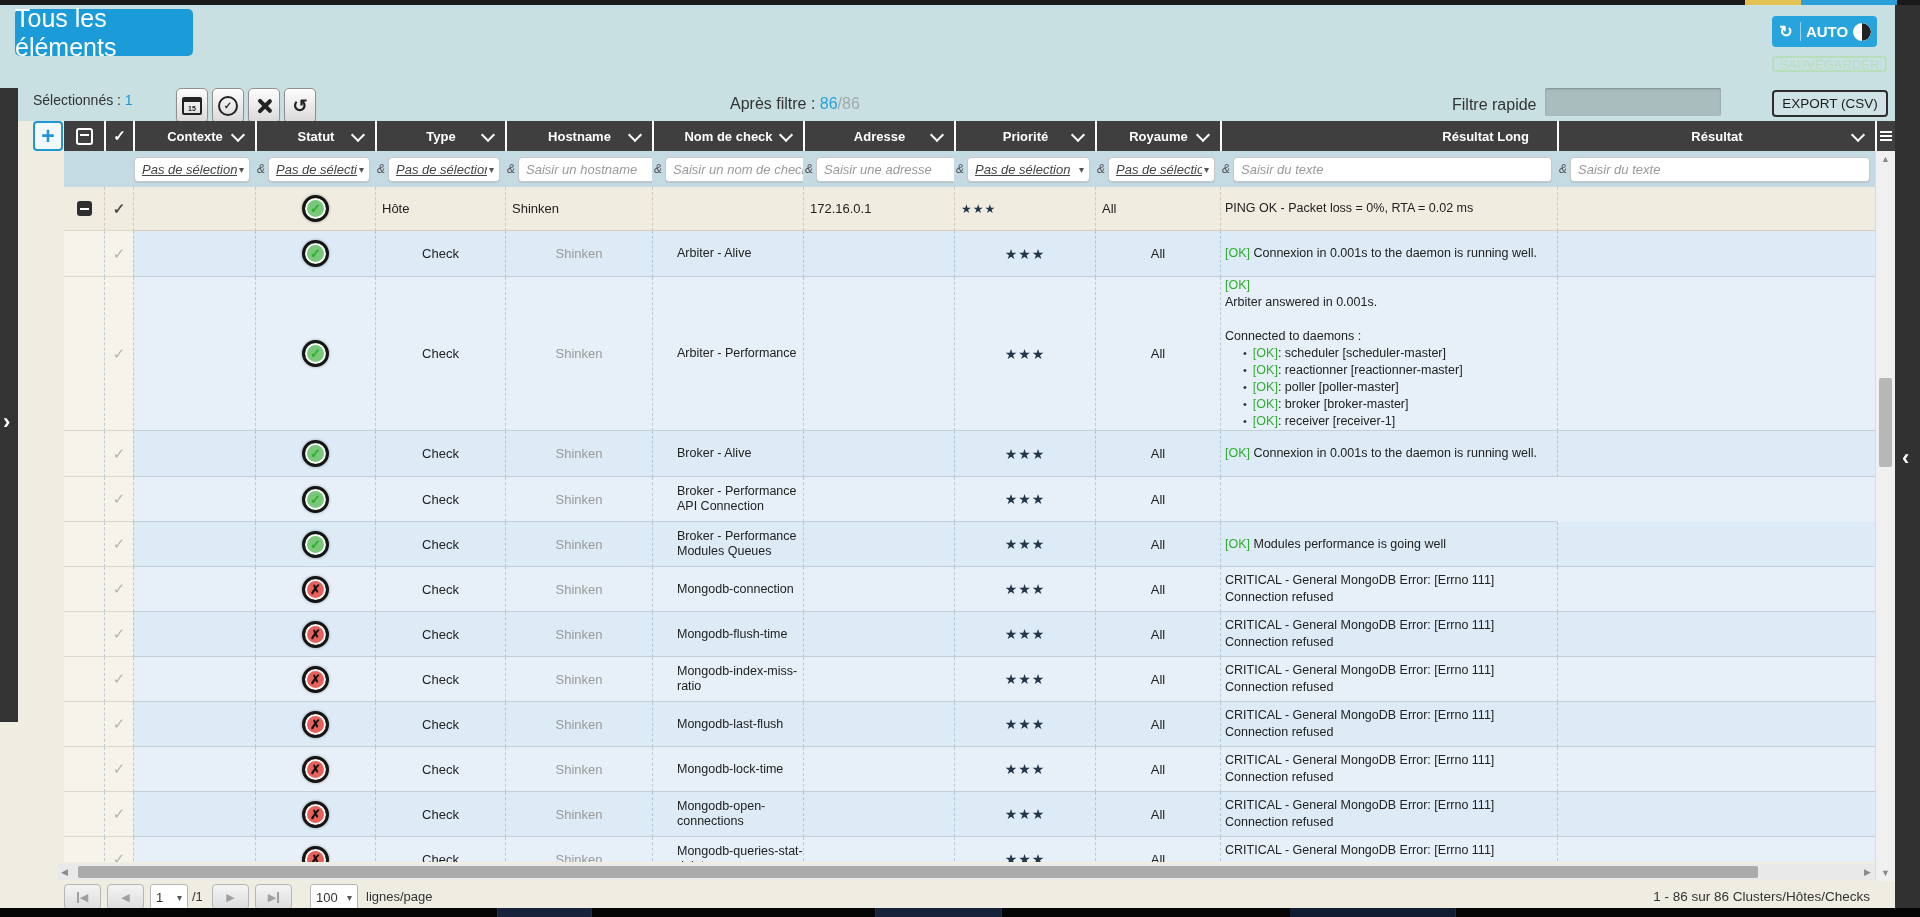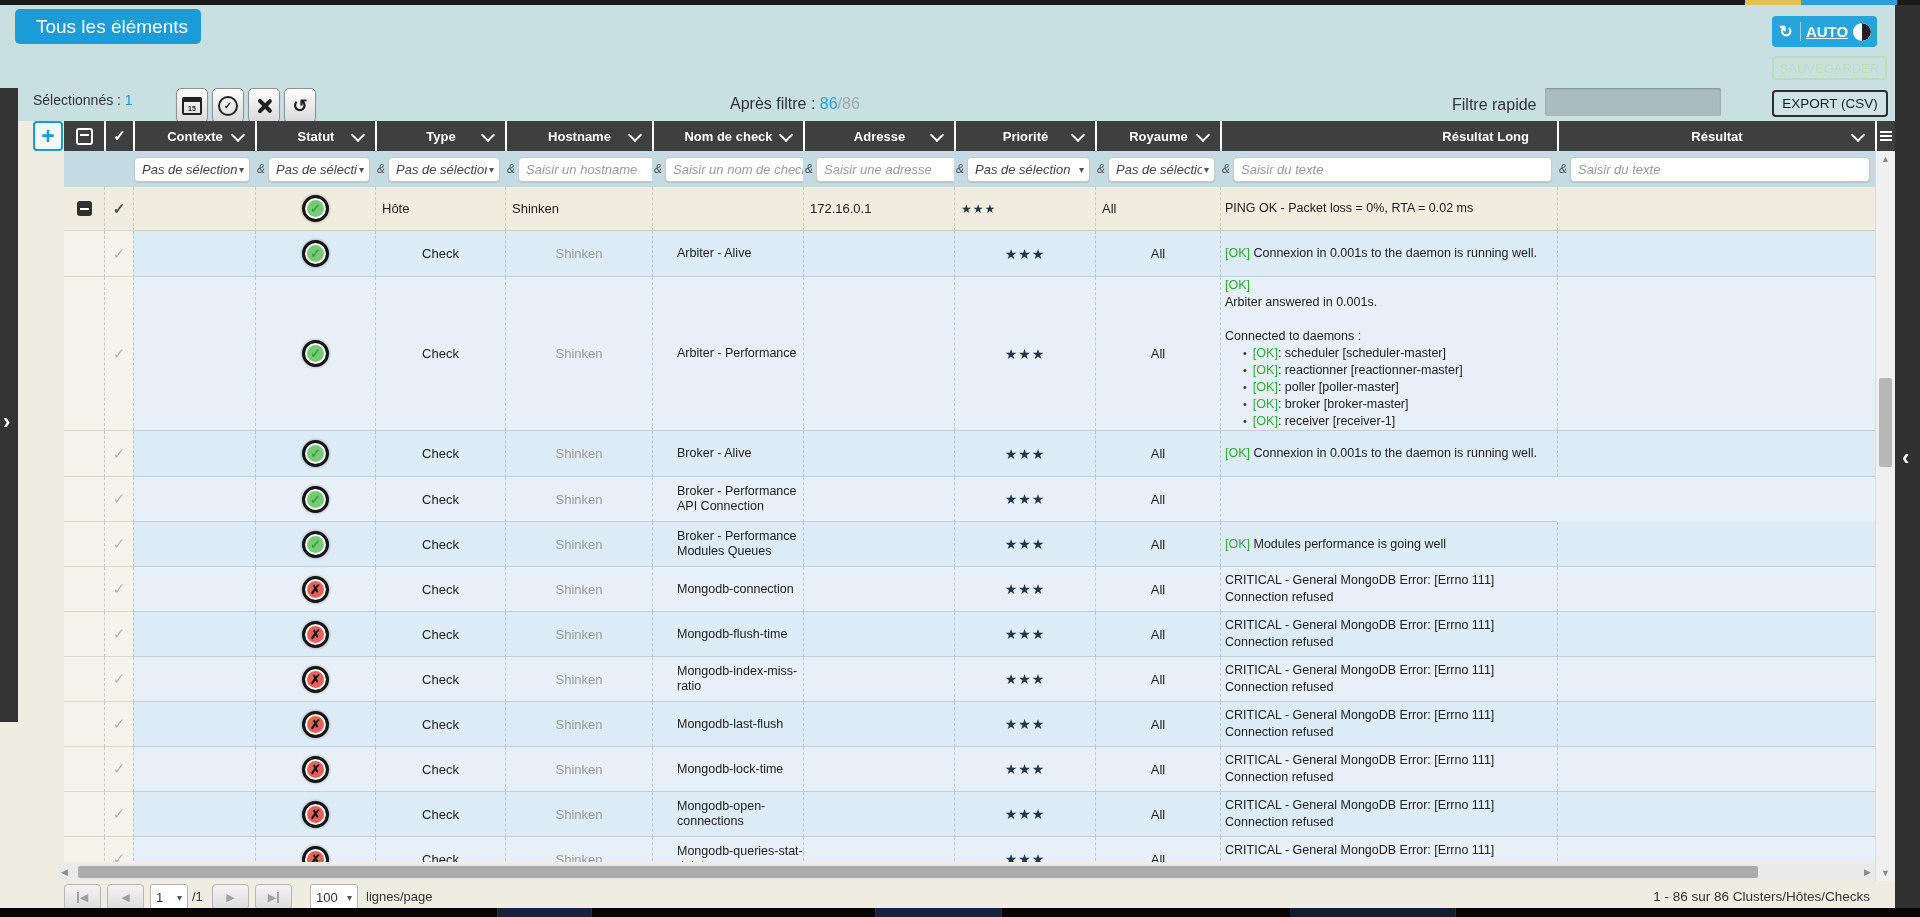--- a/index.html
+++ b/index.html
@@ -7,22 +7,22 @@
   .abs{position:absolute;}
   
   .top-strip{left:0;top:0;width:1920px;height:5px;background:#1a1a1a;}
   .seg{position:absolute;top:0;height:5px;}
   .top-band{left:0;top:5px;width:1895px;height:116px;background:#c9e0e3;}
   
   .left-rail{left:0;top:88px;width:18px;height:634px;background:#333;}
   .right-rail{left:1895px;top:5px;width:25px;height:903px;background:#313131;}
   .rail-chev{position:absolute;color:#fff;font-size:22px;font-weight:bold;line-height:20px;cursor:pointer;}
   
-  .tab-btn{left:15px;top:9px;width:178px;height:35px;background:#1b9cd9;border-radius:5px;color:#fff;
-    font-size:19px;display:flex;align-items:center;justify-content:center;cursor:pointer;padding-left:8px;}
+  .tab-btn{left:15px;top:9px;width:178px;height:47px;background:#1b9cd9;border-radius:5px;color:#fff;
+    font-size:25px;display:flex;align-items:center;justify-content:center;cursor:pointer;}
   
   .sel-line{left:33px;top:92px;font-size:14px;color:#333;white-space:nowrap;}
   .sel-count{color:#2196d3;}
   .iconbar{left:176px;top:88px;display:flex;gap:4px;}
   .icon-btn{width:30px;height:33px;background:linear-gradient(#fdfdfd,#d9d9d9);border:1px solid #8f8f8f;
     border-radius:5px;display:flex;align-items:center;justify-content:center;box-shadow:0 1px 1px rgba(0,0,0,.25);cursor:pointer;}
   .cal{width:16px;height:14px;border:2px solid #222;border-radius:2px;position:relative;display:flex;align-items:flex-end;justify-content:center;}
   .cal::before{content:"";position:absolute;top:-1px;left:-1px;right:-1px;height:4px;background:#222;}
   .cal-num{font-size:7px;font-weight:bold;color:#222;line-height:8px;}
   .ackc{width:16px;height:16px;border:2px solid #222;border-radius:50%;display:flex;align-items:center;justify-content:center;
@@ -35,24 +35,24 @@
   .after-filter{left:730px;top:95px;font-size:16px;color:#333;white-space:nowrap;}
   .af-val{color:#2aa0d8;}
   .af-tot{color:#a2a8ab;}
   .qf-label{left:1452px;top:96px;font-size:16px;color:#333;}
   .qf-input{left:1545px;top:88px;width:176px;height:28px;background:#a9bcbe;border:none;border-radius:2px;
     box-shadow:inset 0 1px 2px rgba(0,0,0,.25);font-size:14px;padding:0 6px;color:#333;box-sizing:border-box;}
   
   .auto-btn{left:1772px;top:16px;width:105px;height:31px;background:#28a4dd;border-radius:4px;display:flex;
     align-items:center;cursor:pointer;}
   .auto-refresh{width:28px;text-align:center;color:#fff;font-size:16px;font-weight:bold;border-right:1px solid rgba(255,255,255,.5);}
-  .auto-label{flex:1;text-align:center;color:#fff;font-weight:bold;font-size:15px;text-decoration:underline;}
+  .auto-label{flex:1;text-align:center;color:#fff;font-weight:bold;font-size:15px;}
   .knob{width:18px;height:18px;border-radius:50%;background:#fff;position:relative;overflow:hidden;margin-right:6px;}
   .knob::after{content:"";position:absolute;right:0;top:0;width:9px;height:18px;background:#222;border-radius:0 9px 9px 0;}
-  .save-btn{left:1772px;top:56px;width:115px;height:24px;border:2px solid #b9dfba;color:#b9dfba;border-radius:4px;
+  .save-btn{left:1772px;top:56px;width:115px;height:16px;border:2px solid #b9dfba;color:#b9dfba;border-radius:4px;
     font-size:13px;display:flex;align-items:center;justify-content:center;box-sizing:border-box;cursor:pointer;}
   .export-btn{left:1772px;top:90px;width:116px;height:27px;border:2px solid #2e2e2e;color:#1d1d1d;border-radius:4px;
     font-size:13.5px;display:flex;align-items:center;justify-content:center;box-sizing:border-box;cursor:pointer;background:rgba(255,255,255,.12);}
   
   .plus-btn{left:33px;top:121px;width:30px;height:30px;border:2px solid #2196d3;border-radius:4px;background:#f2f9fc;
     color:#2196d3;font-size:23px;font-weight:bold;display:flex;align-items:center;justify-content:center;box-sizing:border-box;cursor:pointer;}
   
   .thead{left:64px;top:121px;width:1831px;height:30px;background:#3f3f3f;display:grid;
     grid-template-columns:40px 29px 122px 120px 130px 147px 151px 151px 141px 125px 337px 318px 20px;}
   .th{position:relative;display:flex;align-items:center;justify-content:center;color:#fff;font-size:13px;font-weight:600;
@@ -68,21 +68,21 @@
   .hamb i{display:block;width:12px;height:2px;background:#fff;}
   
   .frow{left:64px;top:151px;width:1811px;height:36px;background:#c4dbe3;display:grid;
     grid-template-columns:40px 29px 122px 120px 130px 147px 151px 151px 141px 125px 337px 318px;}
   .fc{display:flex;align-items:center;overflow:hidden;}
   .amp{width:12px;text-align:center;color:#555;font-size:12px;font-style:italic;flex:none;}
   .fsel,.finput{flex:1;height:25px;margin:0 5px 0 1px;border:1px solid #c8c8c8;border-radius:4px;background:#fff;
     box-sizing:border-box;font-size:13px;box-shadow:0 1px 1px rgba(0,0,0,.1);}
   .fsel{display:flex;align-items:center;justify-content:space-between;padding:0 5px 0 7px;color:#444;font-style:italic;
     white-space:nowrap;overflow:hidden;cursor:pointer;}
-  .fsel span.txt{overflow:hidden;white-space:nowrap;}
+  .fsel span.txt{overflow:hidden;white-space:nowrap;text-decoration:underline;}
   .caret{font-size:10px;color:#555;flex:none;margin-left:2px;font-style:normal;}
   .finput{font-style:italic;color:#999;padding:0 7px;font-family:"Liberation Sans",sans-serif;}
   .finput::placeholder{color:#999;font-style:italic;opacity:1;}
   .fc:first-child .fsel{margin-left:4px;}
   
   .tbody{left:64px;top:187px;width:1811px;height:675px;overflow:hidden;background:#e7f0f8;}
   .trow{display:grid;grid-template-columns:40px 29px 122px 120px 130px 147px 151px 151px 141px 125px 337px 318px;cursor:pointer;}
   .alt-a{background:#dcebf5;}
   .alt-b{background:#e7f0f8;}
   .sel{background:#f1ece0;}

